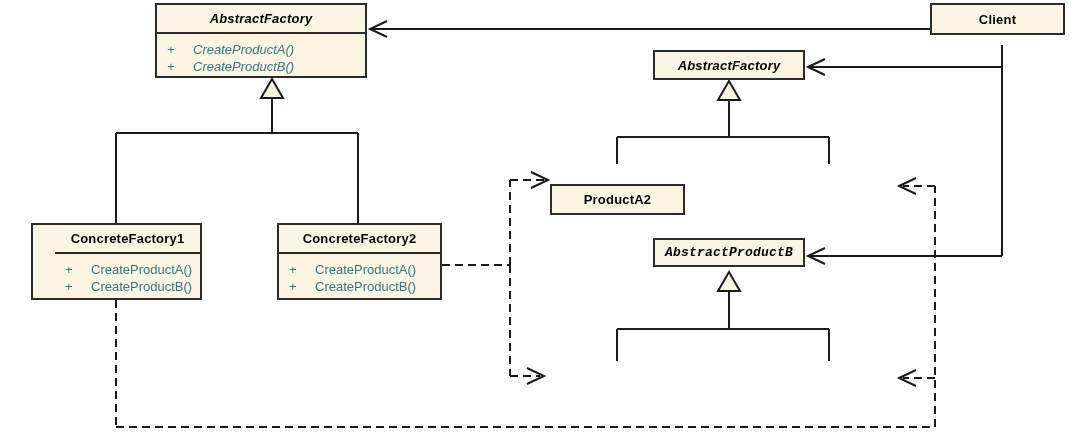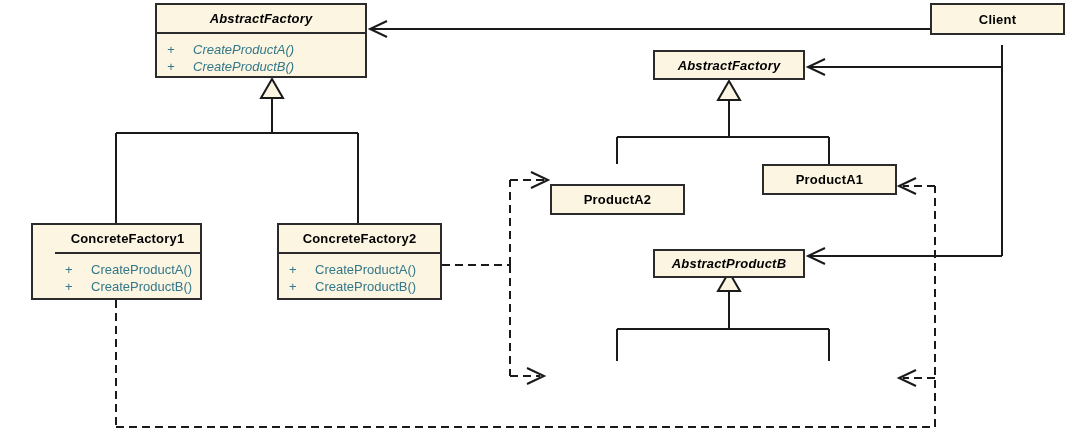--- a/index.html
+++ b/index.html
@@ -103,25 +103,22 @@
   </div>
 
   <div class="class-box abstract" style="left:653px; top:50px; width:152px; height:30px;">
     <div class="title">AbstractFactory</div>
   </div>
 
   <div class="class-box" style="left:550px; top:164px; width:135px; height:31px;margin-top:20px;">
     <div class="title">ProductA2</div>
   </div>
 
-  <div class="class-box" style="left:762px; top:164px; width:135px; height:31px;">
-    <div class="title">ProductA1</div>
-  </div>
 
-  <div class="class-box abstract" style="left:653px; top:249px; width:152px; height:29px;">
+  <div class="class-box abstract" style="left:653px; top:238px; width:152px; height:29px;font-family:Liberation Mono, monospace;">
     <div class="title">AbstractProductB</div>
   </div>
 
   <div class="class-box two-comp" style="left:31px; top:223px; width:171px; height:77px;padding-left:22px;">
     <div class="title">ConcreteFactory1</div>
     <div class="compartment">
       <div class="method">
         <span class="vis">+</span>
         <span>CreateProductA()</span>
       </div>

